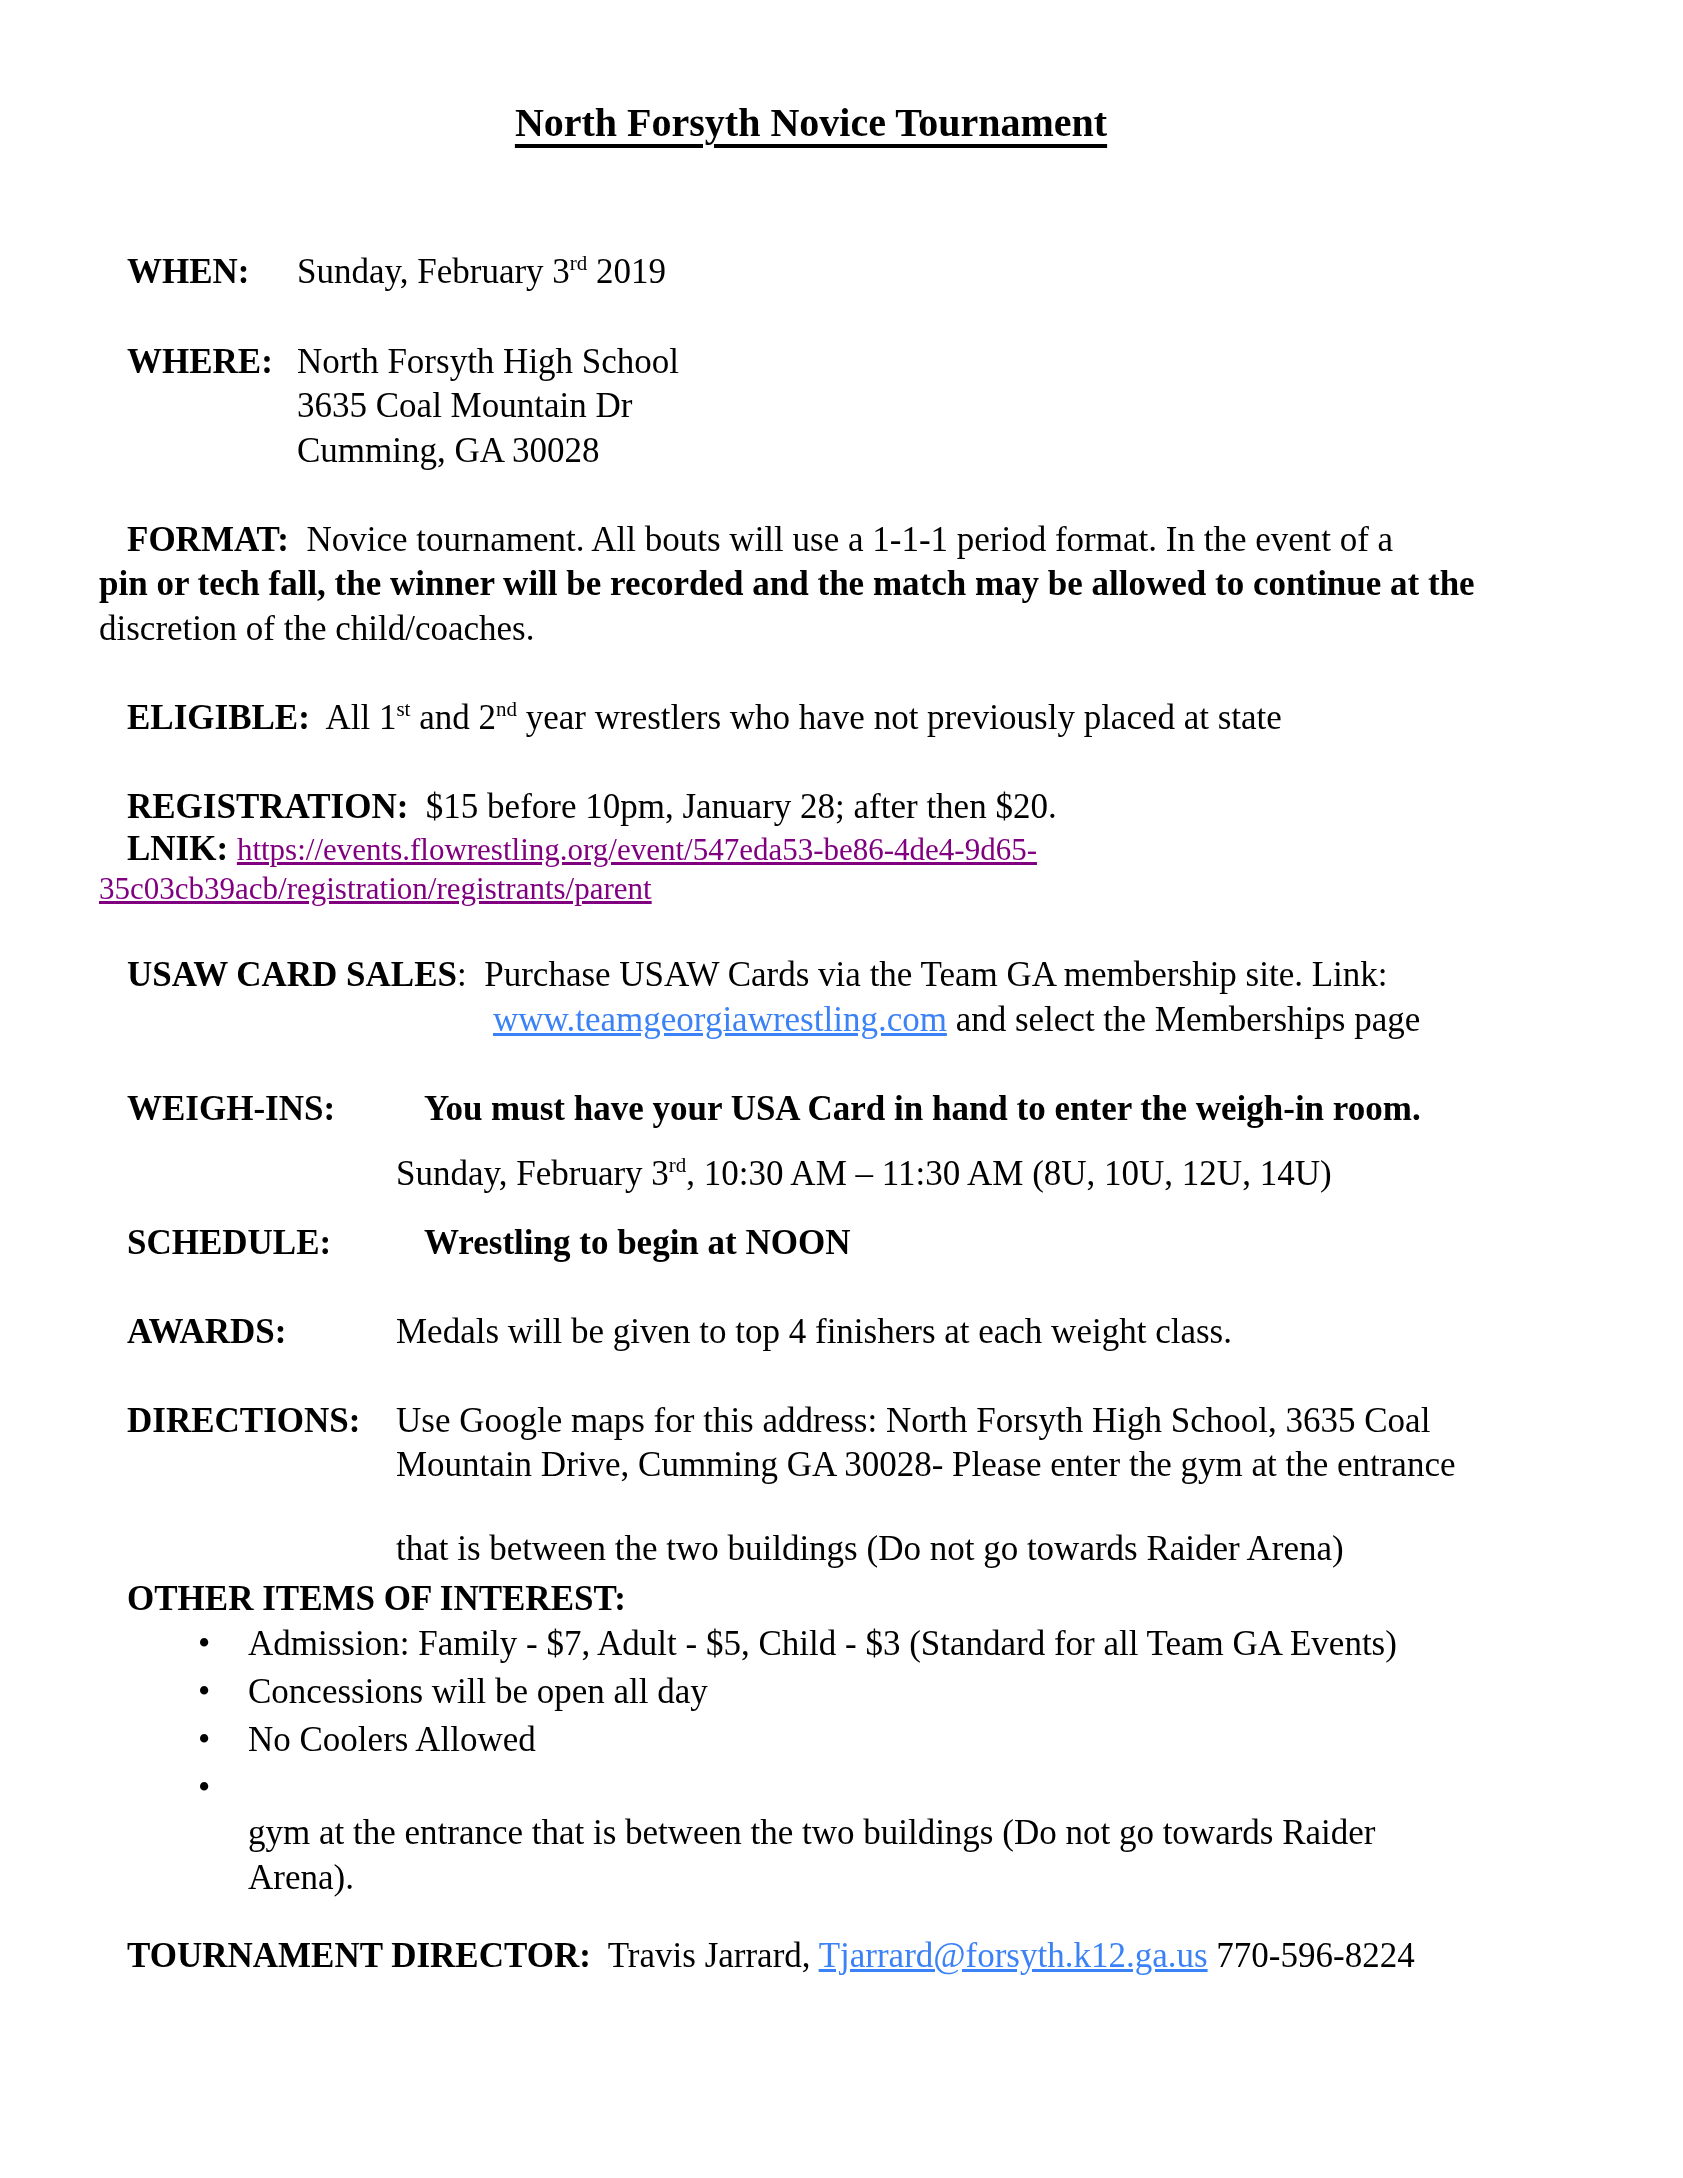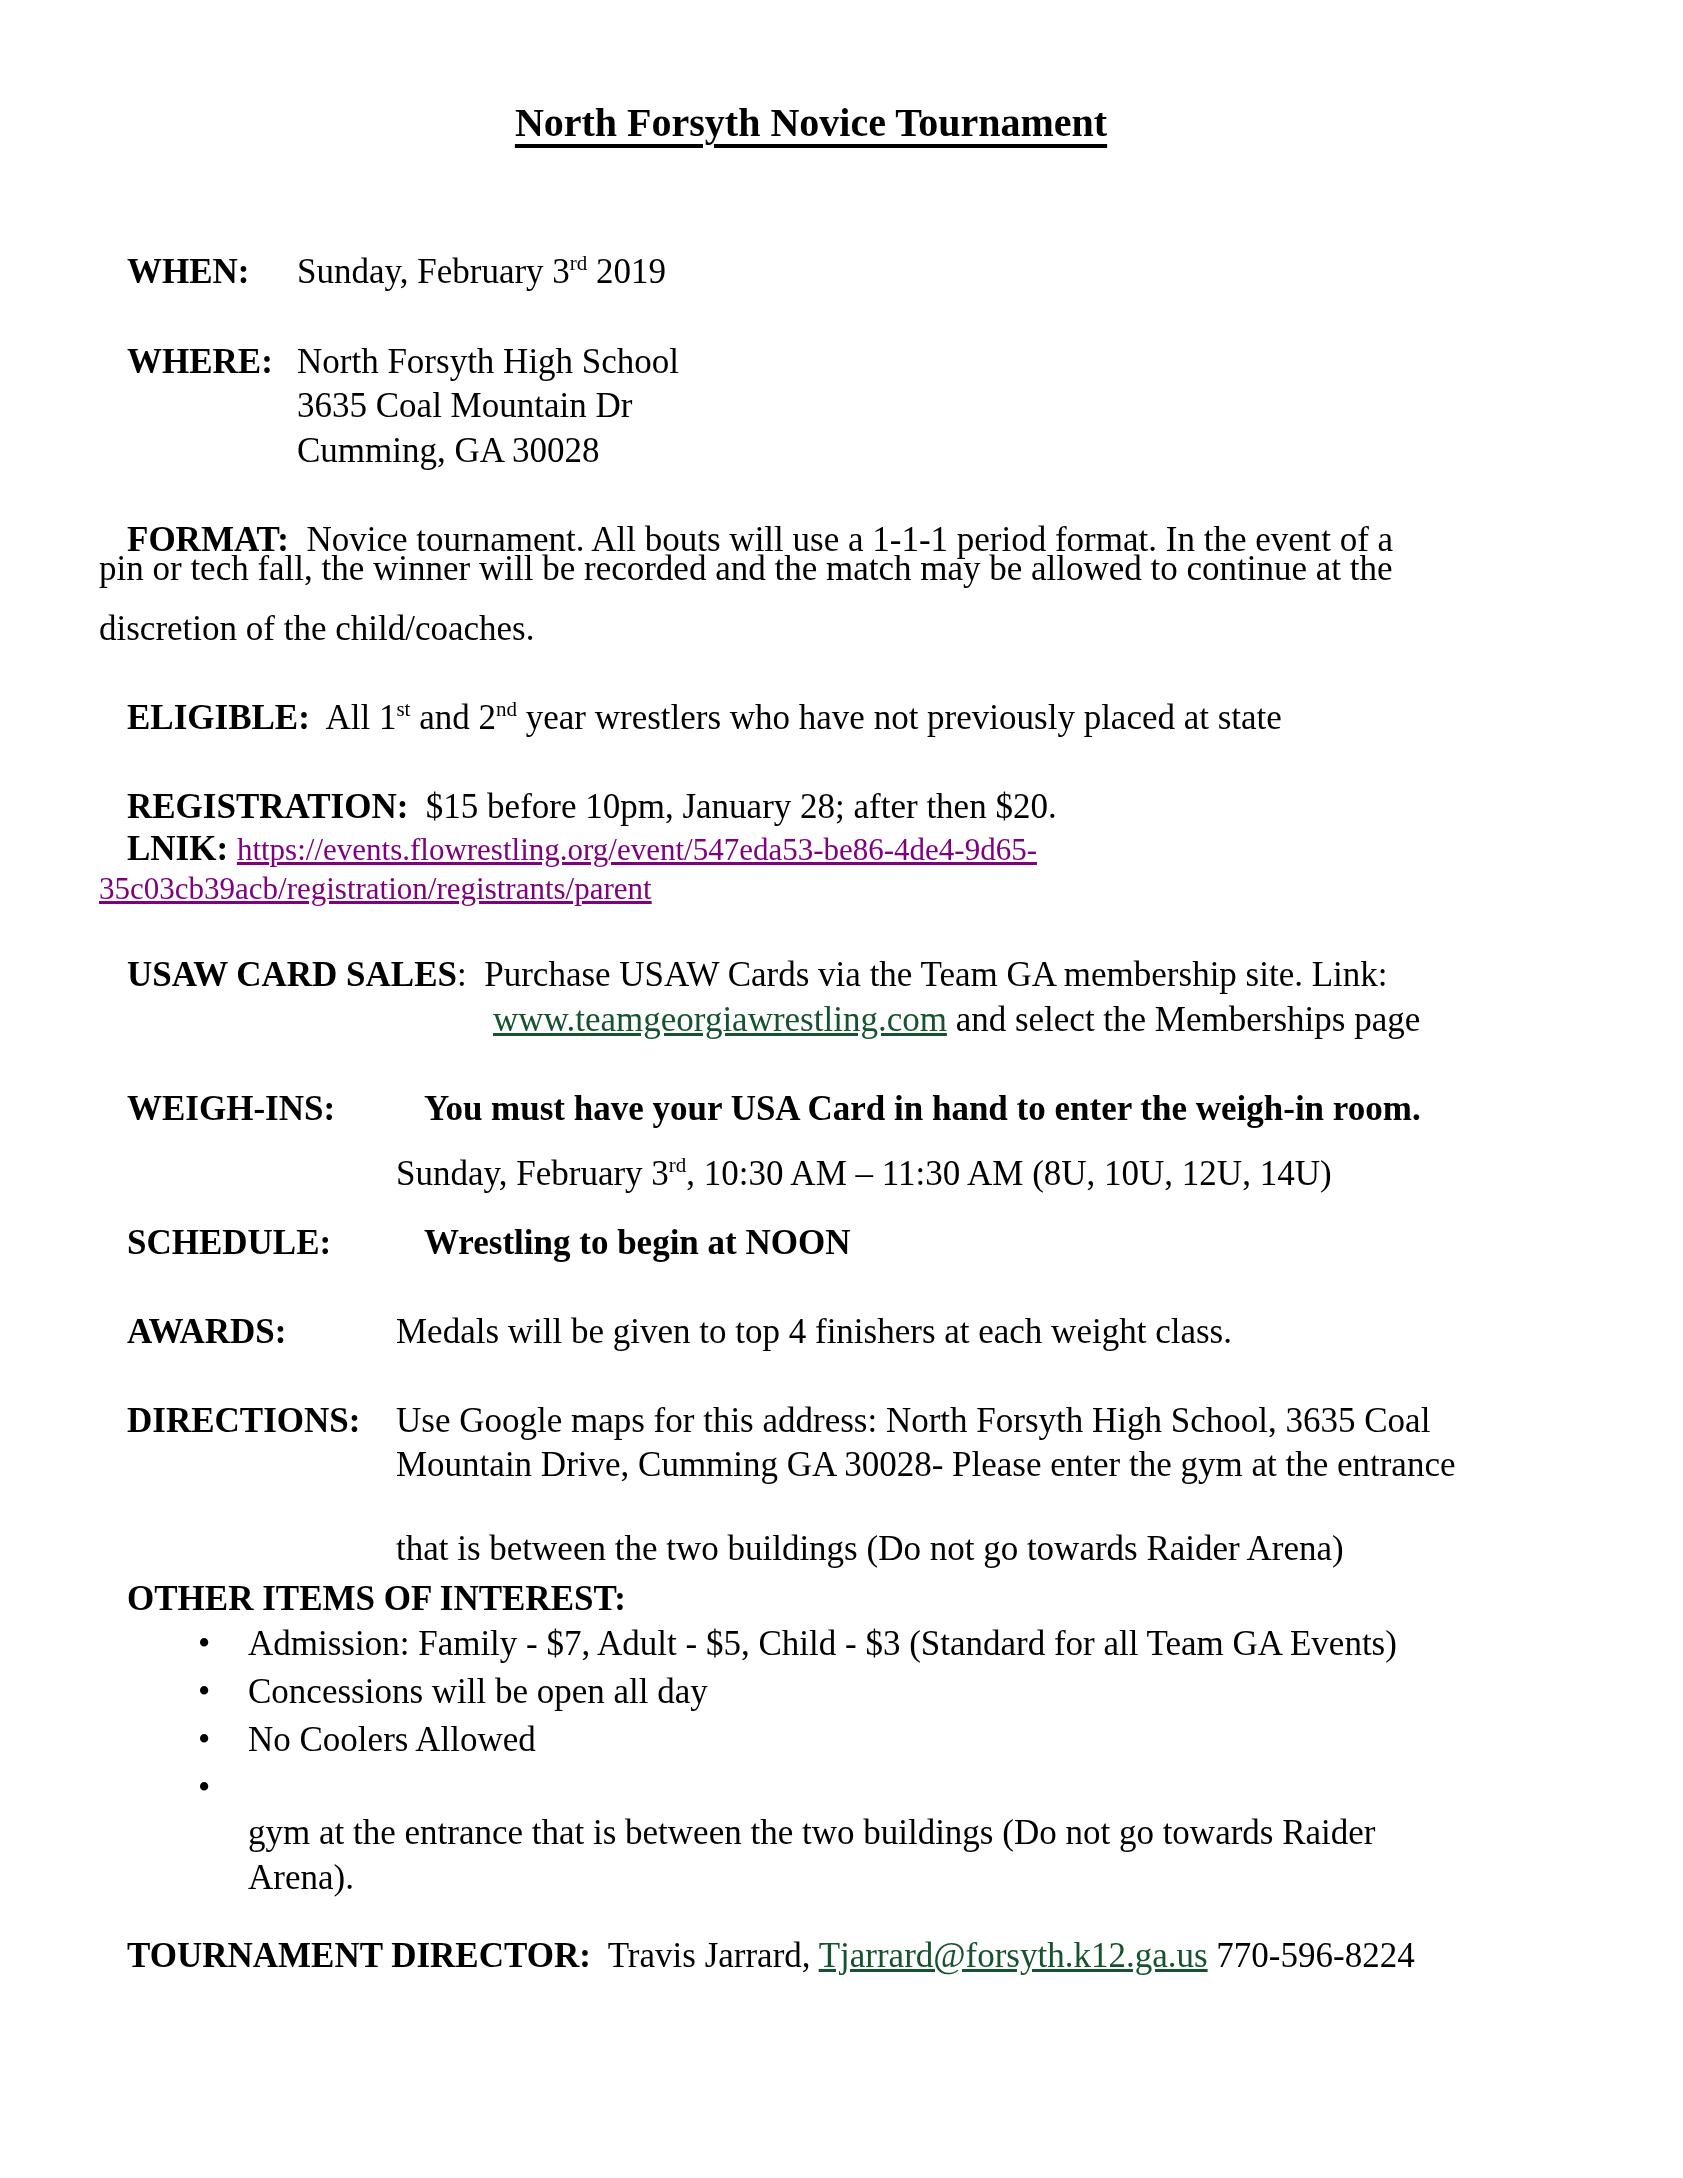--- a/index.html
+++ b/index.html
@@ -3,41 +3,41 @@
 <meta charset="utf-8">
 <style>
   html, body { margin:0; padding:0; background:#fff; }
   body { width:1683px; height:2178px; position:relative; font-family:"Liberation Serif", serif; color:#000; font-size:35px; }
   .abs { position:absolute; white-space:nowrap; line-height:45px; }
   .title { position:absolute; left:0; width:1622px; top:99px; text-align:center; font-weight:bold; font-size:40px; }
   .title span { text-decoration:underline; text-decoration-thickness:4px; text-underline-offset:8px; }
   b, .b { font-weight:bold;margin-left:28px; }
   sup { font-size:60%; line-height:0; vertical-align:super; }
   a.purple { color:#800080; text-decoration:underline; }
-  a.blue { color:#14532d; text-decoration:underline; }
+  a.blue { color:#3b82f6; text-decoration:underline; }
   .small { font-size:31px; }
   ul { position:absolute; margin:0; padding:0; list-style:none; }
   li { position:relative; line-height:45px; }
   li .bullet { position:absolute; left:-50px; }
 </style>
 </head>
 <body>
 
 <div class="title"><span>North Forsyth Novice Tournament</span></div>
 
 <div class="abs b" style="left:99px;top:249px;">WHEN:</div>
 <div class="abs" style="left:297px;top:249px;"><span>Sunday, February 3</span><sup>rd</sup><span> 2019</span></div>
 
 <div class="abs b" style="left:99px;top:339px;">WHERE:</div>
 <div class="abs" style="left:297px;top:339px;">North Forsyth High School</div>
 <div class="abs" style="left:297px;top:383px;">3635 Coal Mountain Dr</div>
 <div class="abs" style="left:297px;top:428px;">Cumming, GA 30028</div>
 
 <div class="abs" style="left:99px;top:517px;"><b>FORMAT:</b>&nbsp; <span>Novice tournament. All bouts will use a 1-1-1 period format. In the event of a</span></div>
-<div class="abs" style="left:99px;top:546px;">pin or tech fall, the winner will be recorded and the match may be allowed to continue at the</div>
+<div class="abs" style="left:99px;top:561px;font-weight:bold;">pin or tech fall, the winner will be recorded and the match may be allowed to continue at the</div>
 <div class="abs" style="left:99px;top:606px;">discretion of the child/coaches.</div>
 
 <div class="abs" style="left:99px;top:695px;"><b>ELIGIBLE:</b>&nbsp; <span>All 1</span><sup>st</sup><span> and 2</span><sup>nd</sup><span> year wrestlers who have not previously placed at state</span></div>
 
 <div class="abs" style="left:99px;top:784px;"><b>REGISTRATION:</b>&nbsp; <span>$15 before 10pm, January 28; after then $20.</span></div>
 <div class="abs" style="left:99px;top:826px;"><b>LNIK:</b> <a class="purple small">https://events.flowrestling.org/event/547eda53-be86-4de4-9d65-</a></div>
 <div class="abs" style="left:99px;top:865px;"><a class="purple small">35c03cb39acb/registration/registrants/parent</a></div>
 
 <div class="abs" style="left:99px;top:952px;"><b>USAW CARD SALES</b><span>:</span>&nbsp; <span>Purchase USAW Cards via the Team GA membership site.  Link:</span></div>
 <div class="abs" style="left:493px;top:997px;"><a class="blue">www.teamgeorgiawrestling.com</a><span> and select the Memberships page</span></div>

